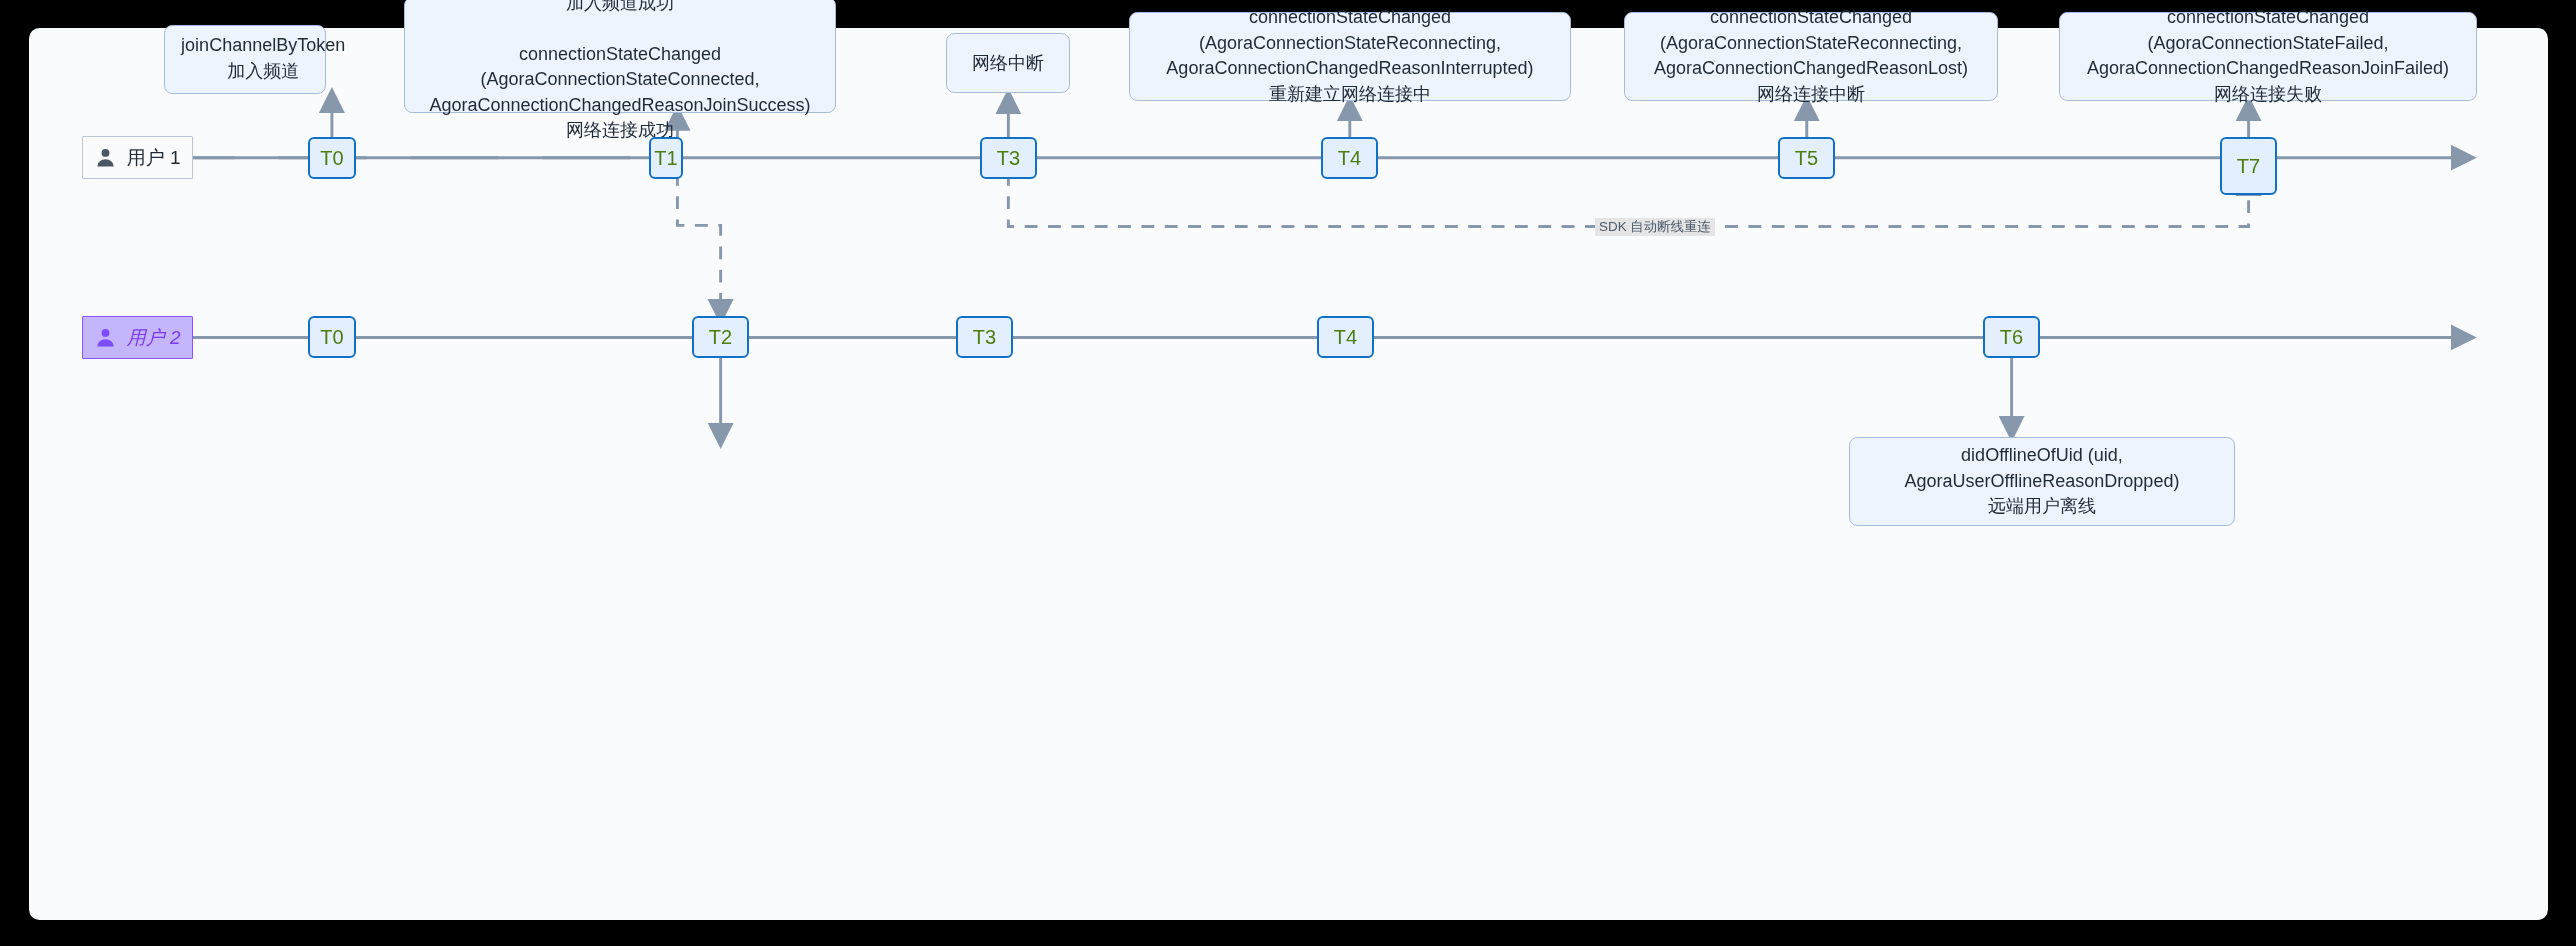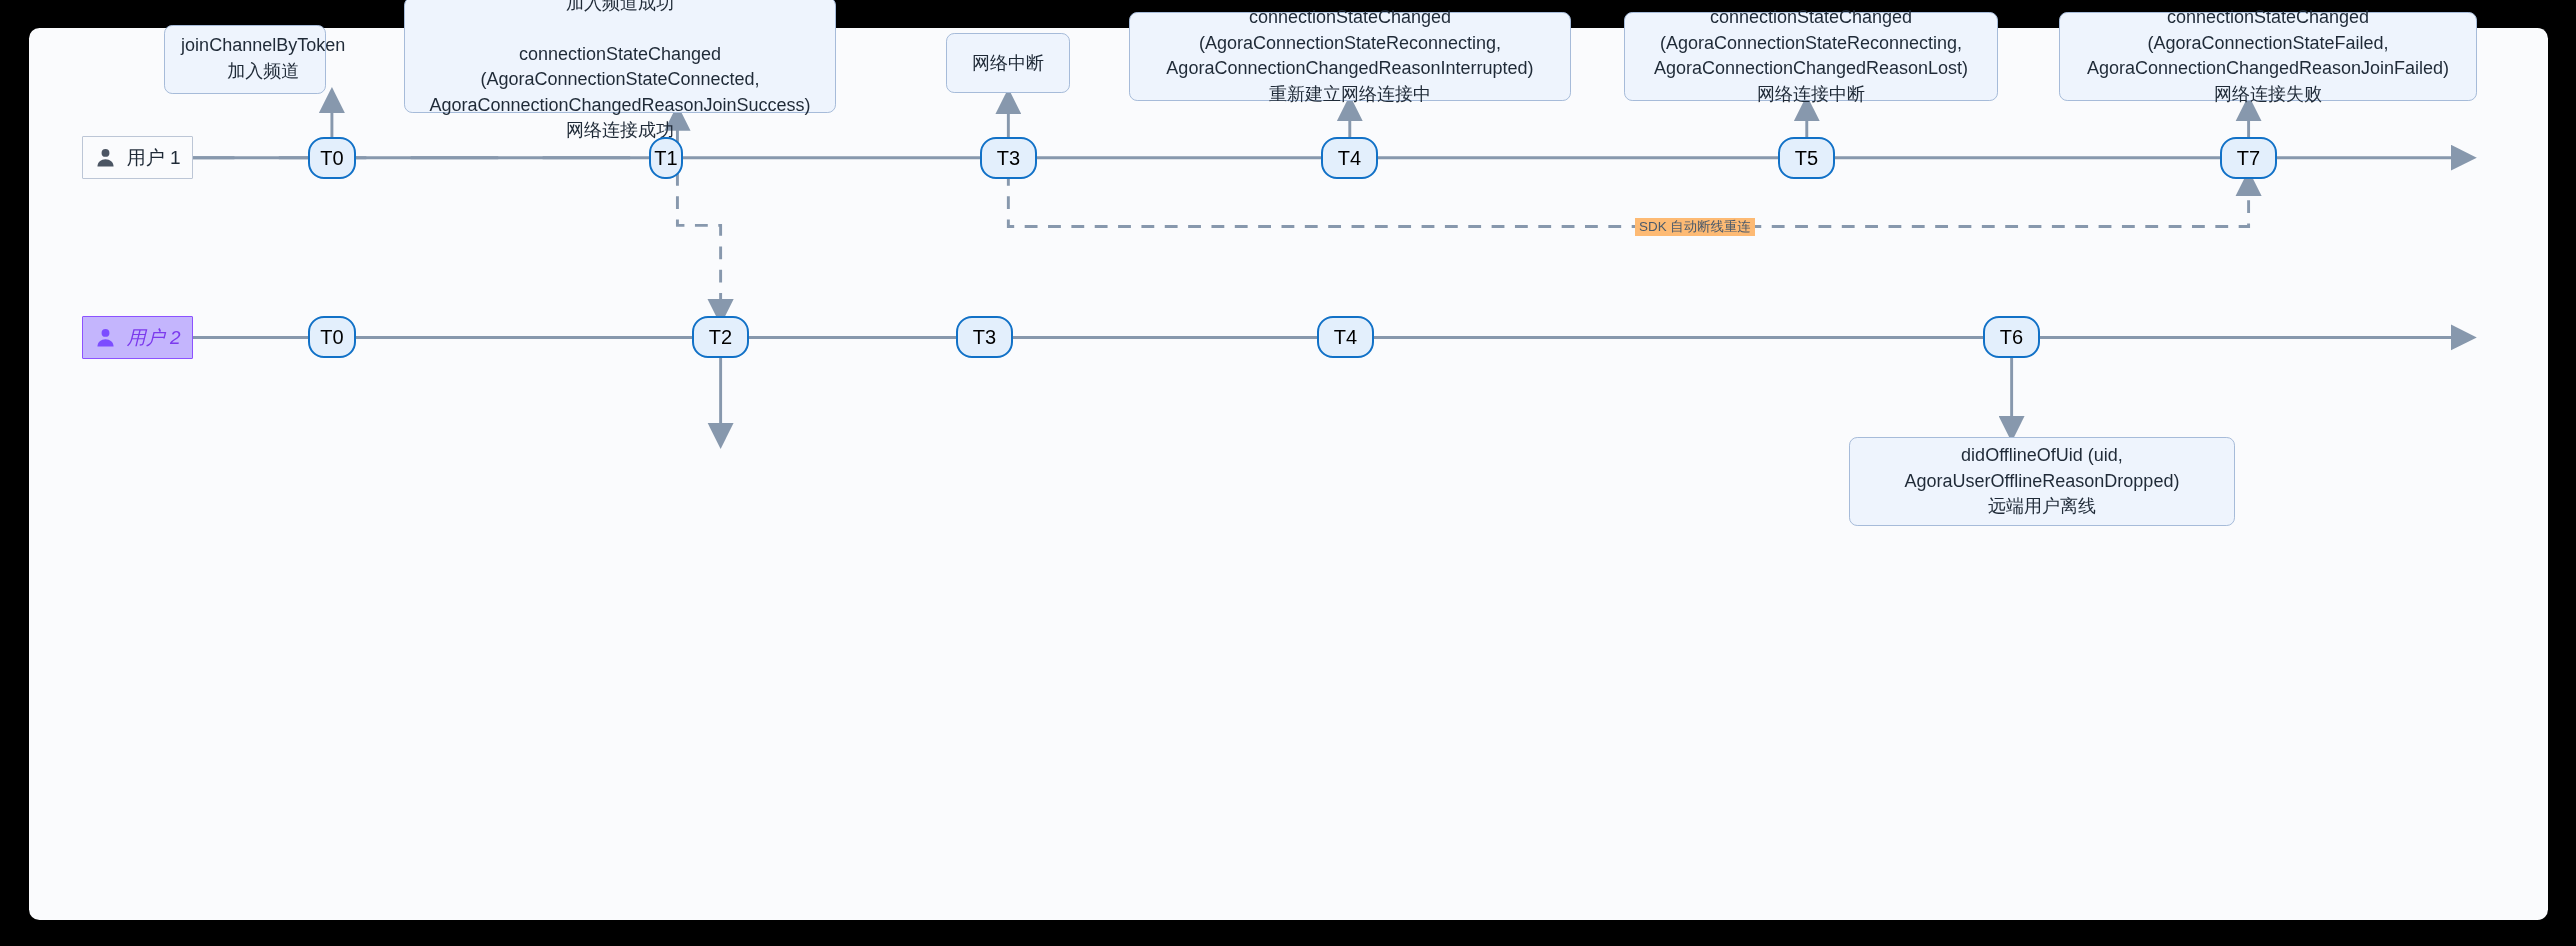--- a/index.html
+++ b/index.html
@@ -50,38 +50,37 @@
   .actor.u1{background:#fafbfd;border:1.8px solid #bcc6d6;color:#1f2a37;}
   .actor.u2{background:#c4b5fd;border:1.8px solid #8c52ff;color:#7c3aed;font-style:italic;}
   .person-icon{display:block;width:23px;height:23px;}
 
   
   .tnode{
     position:absolute;
     box-sizing:border-box;
     background:#e3effc;
     border:2.3px solid #1171c7;
-    border-radius:16px;
+    border-radius:6px;
     display:flex;
     align-items:center;
     justify-content:center;
-    color:#000000;
+    color:#4d7c0f;
     font-size:20px;
     z-index:3;
   }
 
   .dash-label{
     position:absolute;
-    background:#fdba74;
+    background:#e5e5e5;
     color:#4b5a6b;
     font-size:13.4px;
     padding:0 4.1px;
     white-space:nowrap;
     z-index:4;
-    margin-left:40px;
   }
 </style>
 </head>
 <body>
 
 <div id="canvas">
 
   <svg id="svg-layer" viewBox="0 0 4316 1528" xmlns="http://www.w3.org/2000/svg">
     <defs>
       <marker id="ah" markerWidth="9" markerHeight="9" refX="7.2" refY="4.5" orient="auto">
@@ -173,21 +172,21 @@
       <path d="M3.6 21.5c0-4.6 3.8-7.6 8.4-7.6s8.4 3 8.4 7.6z"></path>
     </svg>
     <span>用户 2</span>
   </div>
 
   <div class="tnode" style="left:279px;top:109px;width:48px;height:42px;">T0</div>
   <div class="tnode" style="left:620px;top:109px;width:34px;height:42px;">T1</div>
   <div class="tnode" style="left:951px;top:109px;width:57px;height:42px;">T3</div>
   <div class="tnode" style="left:1292px;top:109px;width:57px;height:42px;">T4</div>
   <div class="tnode" style="left:1749px;top:109px;width:57px;height:42px;">T5</div>
-  <div class="tnode" style="left:2191px;top:109px;width:57px;height:42px;">T7</div>
+  <div class="tnode" style="left:2191px;top:109px;width:57px;height:58px;">T7</div>
 
   <div class="tnode" style="left:279px;top:288px;width:48px;height:42px;">T0</div>
   <div class="tnode" style="left:663px;top:288px;width:57px;height:42px;">T2</div>
   <div class="tnode" style="left:927px;top:288px;width:57px;height:42px;">T3</div>
   <div class="tnode" style="left:1288px;top:288px;width:57px;height:42px;">T4</div>
   <div class="tnode" style="left:1954px;top:288px;width:57px;height:42px;">T6</div>
 
   <div class="dash-label" style="left:1566px;top:190px;">SDK 自动断线重连</div>
 
 </div>

